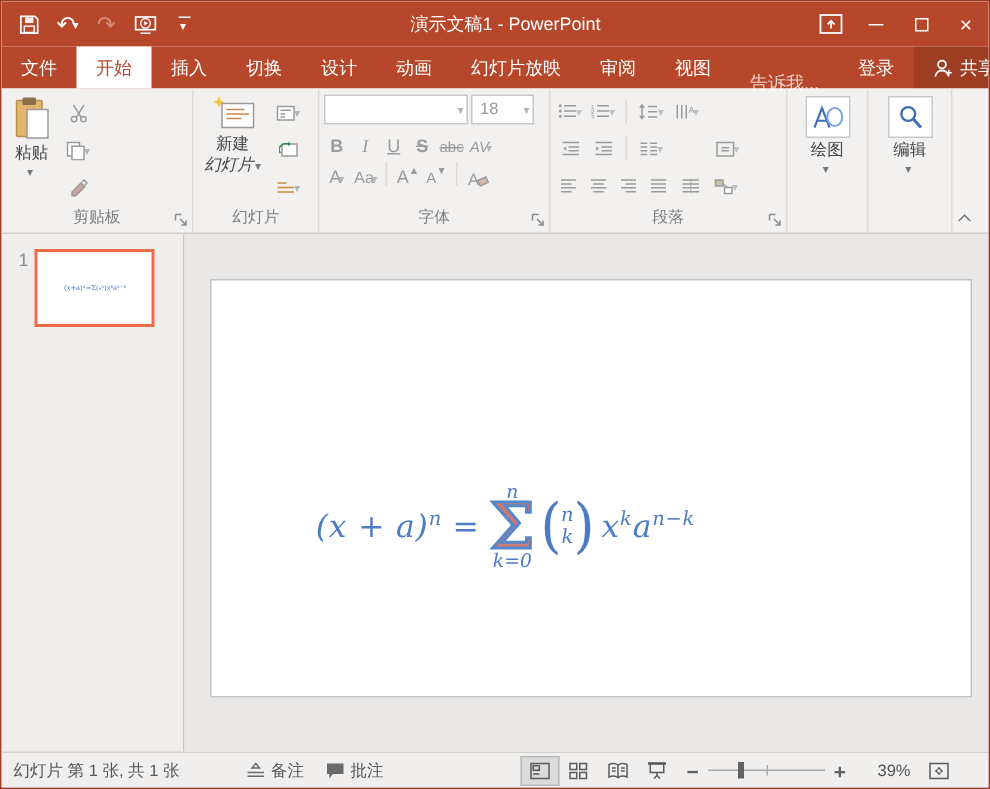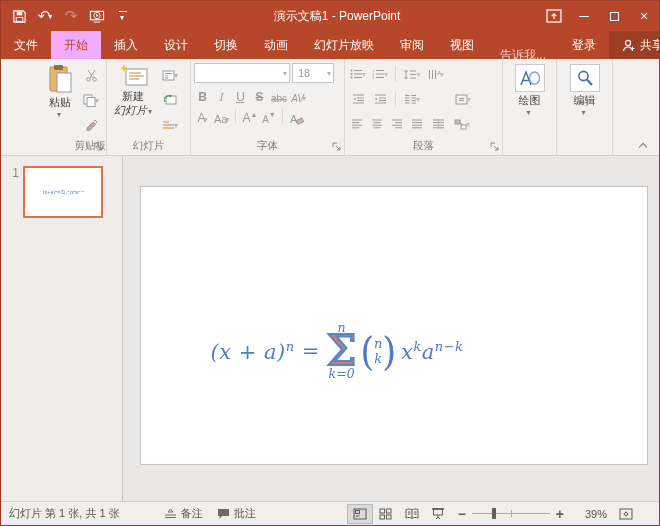--- a/index.html
+++ b/index.html
@@ -15,21 +15,21 @@
   .title { flex:1; text-align:center; font-size:12px; color:#fff; white-space:nowrap; overflow:hidden; }
   .winctl { display:flex; align-items:center; }
   .winctl .wbtn { width:30px; height:26px; display:flex; align-items:center; justify-content:center; color:#fff; }
   .min-glyph { width:10px; height:1px; background:#fff; display:inline-block; }
   .max-glyph { width:9px; height:9px; border:1px solid #fff; display:inline-block; }
   .close-glyph { font-size:14px; line-height:1; }
 
   
   .tabrow { height:28px; background:#b7472a; display:flex; align-items:stretch; color:#fff; font-size:12px; flex:0 0 auto; }
   .tab { padding:0 13px; display:flex; align-items:center; cursor:default; white-space:nowrap; }
-  .tab.active { background:#f0abfc; color:#b7472a; }
+  .tab.active { background:#ffffff; color:#b7472a; }
   .tab.dim span { opacity:.75; }
   .spacer { flex:1; }
   .tab.share-tab { background:rgba(0,0,0,.14); gap:4px; }
   .tab.tellme { gap:16px;flex-direction:column; }
 
   
   .ribbon { height:97px; background:#f3f1ef; border-bottom:1px solid #d2cfcb; display:flex; flex:0 0 auto; }
   .group { display:flex; flex-direction:column; border-right:1px solid #ddd9d5; position:relative; }
   .g-content { flex:1; display:flex; padding:3px 3px 0 3px; gap:2px; }
   .g-label { height:17px; font-size:10.5px; color:#7e7e7e; text-align:center; position:relative; line-height:15px; }
@@ -142,24 +142,24 @@
     <div class="tab">
         <span>文件</span>
       </div>
     <div class="tab active">
         <span>开始</span>
       </div>
     <div class="tab">
         <span>插入</span>
       </div>
     <div class="tab">
+        <span>切换</span>
+      </div>
+    <div class="tab">
         <span>设计</span>
-      </div>
-    <div class="tab">
-        <span>切换</span>
       </div>
     <div class="tab">
         <span>动画</span>
       </div>
     <div class="tab">
         <span>幻灯片放映</span>
       </div>
     <div class="tab">
         <span>审阅</span>
       </div>
@@ -182,21 +182,21 @@
           <circle cx="6" cy="4" r="2.6" fill="none" stroke="#fff" stroke-width="1.2"></circle>
           <path d="M1.5 12c.6-3 3-4 4.5-4s3.9 1 4.5 4" fill="none" stroke="#fff" stroke-width="1.2"></path>
           <path d="M10.5 9.5h4M12.5 7.5v4" stroke="#fff" transform="translate(-2 0)"></path>
         </svg>
       <span>共享</span>
     </div>
   </div>
 
   <div class="ribbon">
 
-    <div class="group" style="width:106px;align-items:flex-end;">
+    <div class="group" style="width:128px;">
       <div class="g-content">
         <div class="bigbtn">
           <svg width="26" height="30" viewBox="0 0 26 30">
             <rect x="3" y="3" width="17" height="24" rx="1" fill="#e3b66e" stroke="#b98d4a"></rect>
             <rect x="7" y="1" width="9" height="5" rx="1" fill="#8a7048"></rect>
             <rect x="10" y="9" width="14" height="19" fill="#fff" stroke="#9a9a9a"></rect>
           </svg>
           <span class="blabel">粘贴</span>
           <span class="caret" style="color:#777;">▾</span>
         </div>

